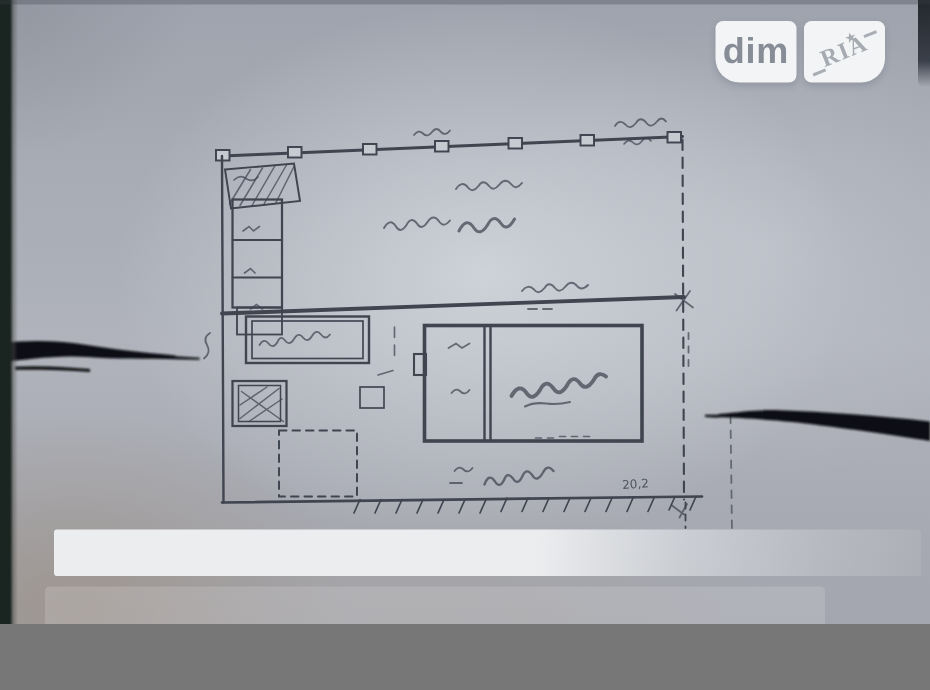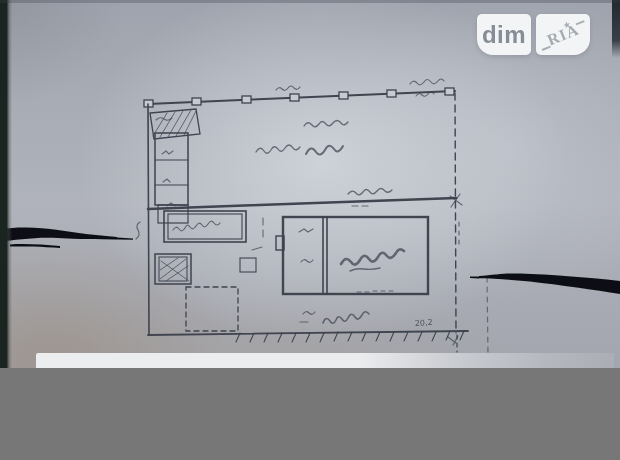--- a/index.html
+++ b/index.html
@@ -1,17 +1,17 @@
 <!DOCTYPE html>
 <html style="--paper: #c6cad1; --ink: #3f4450; --pen: #0b0e12; --watermark-box: #f3f4f6; --watermark-text: #878d96; --edge-shadow: #1a2420;"><head>
 <meta charset="utf-8">
 <style>
   html,body{margin:0;padding:0;background:#777;}
   #photo{
-    position:relative;width:620px;height:368px;overflow:hidden;
+    position:relative;width:620px;height:416px;overflow:hidden;
     font-family:"Liberation Sans",sans-serif;
     background:
       radial-gradient(340px 250px at 52% 44%, rgba(208,212,219,.92), rgba(208,212,219,0) 72%),
       radial-gradient(280px 220px at 82% 40%, rgba(198,202,210,.55), rgba(198,202,210,0) 70%),
       radial-gradient(170px 140px at 0% 0%, rgba(125,130,139,.38), rgba(125,130,139,0) 75%),
       radial-gradient(250px 170px at 8% 97%, rgba(152,134,116,.52), rgba(152,134,116,0) 75%),
       radial-gradient(320px 130px at 45% 102%, rgba(163,154,144,.38), rgba(163,154,144,0) 75%),
       linear-gradient(180deg,#9ea3ad 0%,#a7abb4 25%,#b0b3bb 55%,#a8abb3 80%,#a3a6ae 100%);
   }
   #photo::before{content:"";position:absolute;left:0;top:0;width:100%;height:3px;

